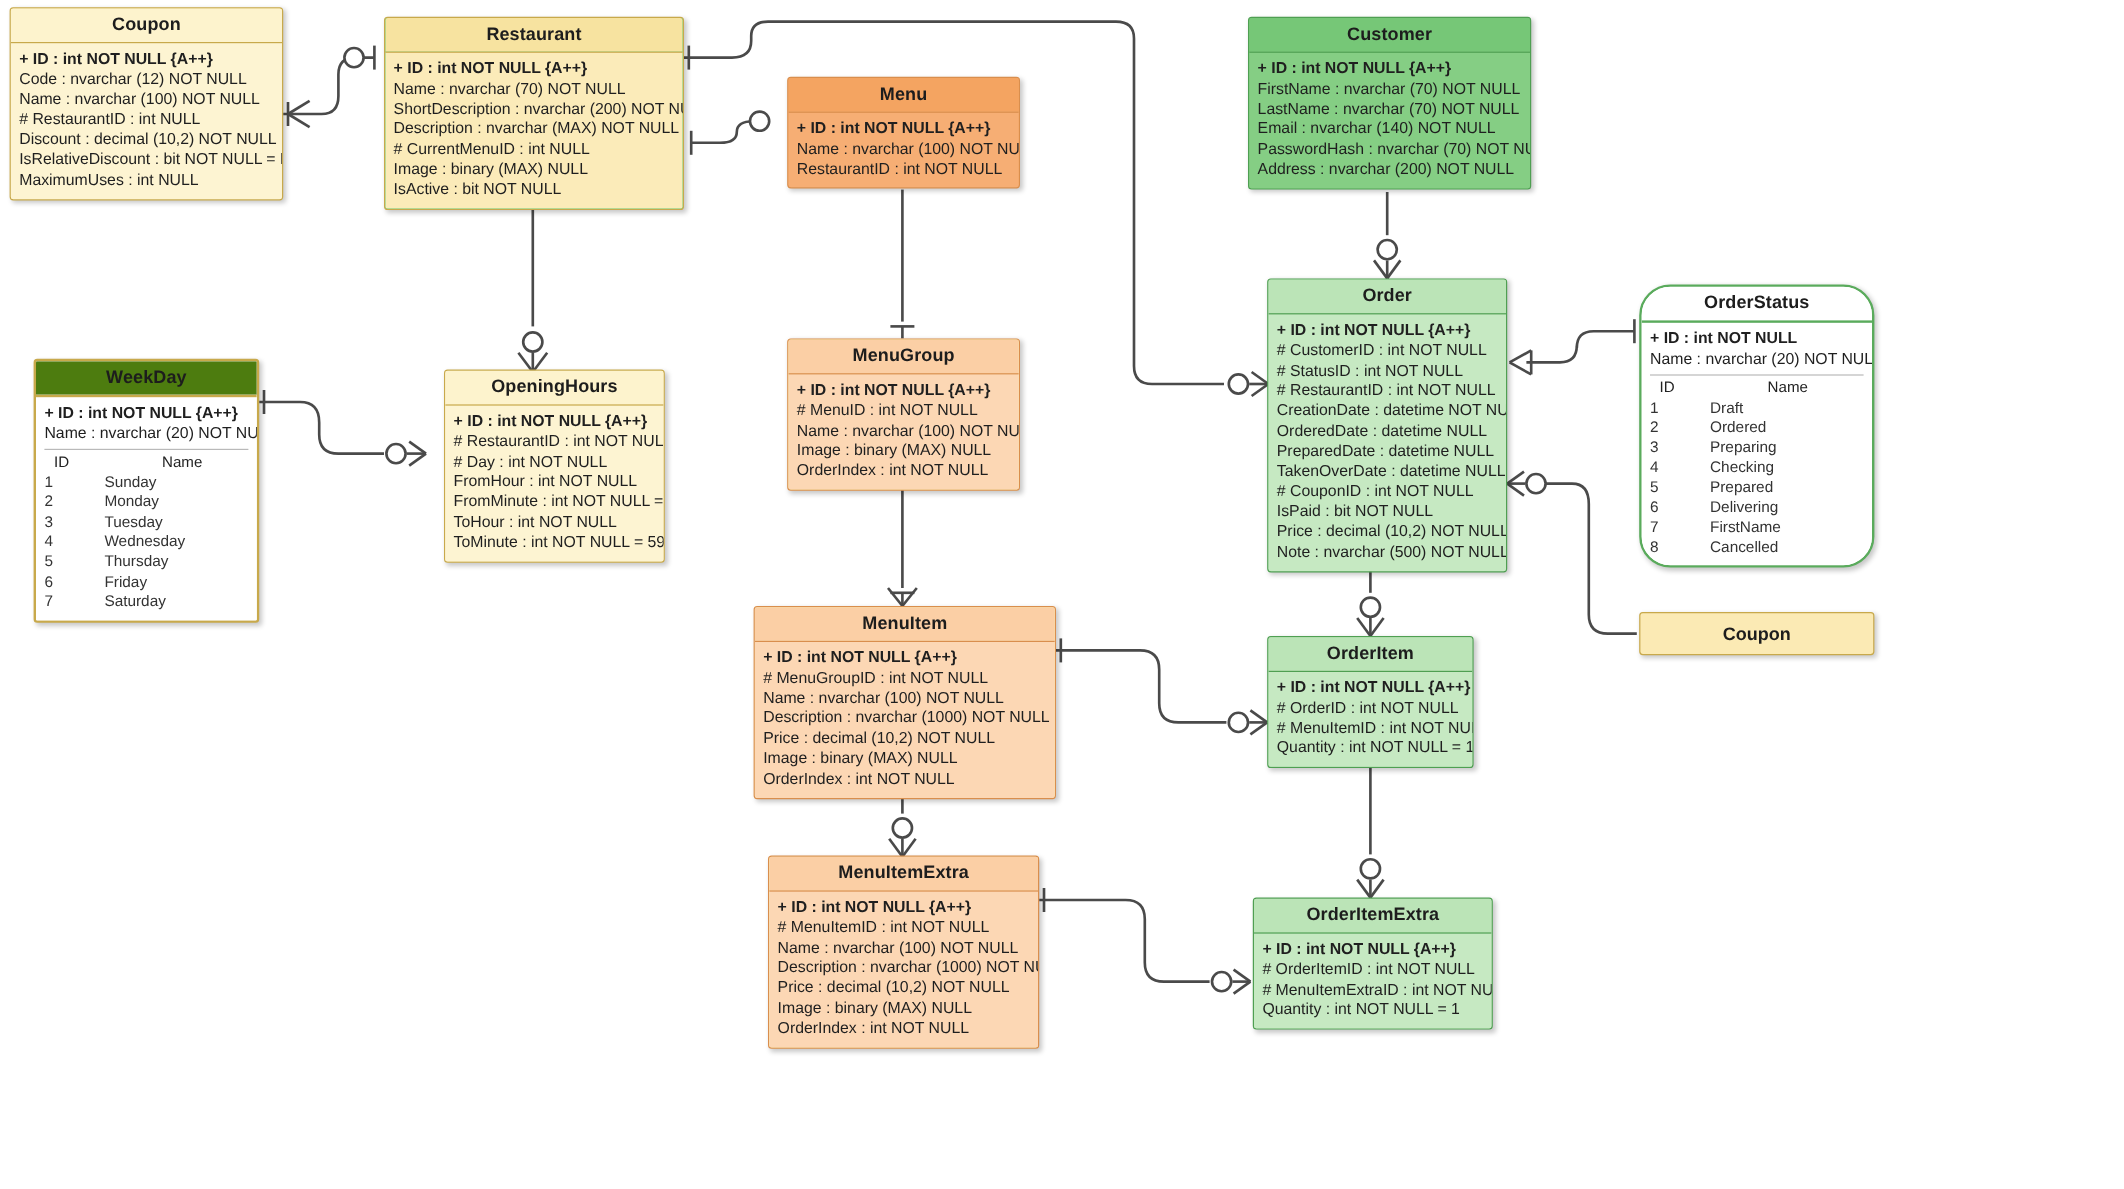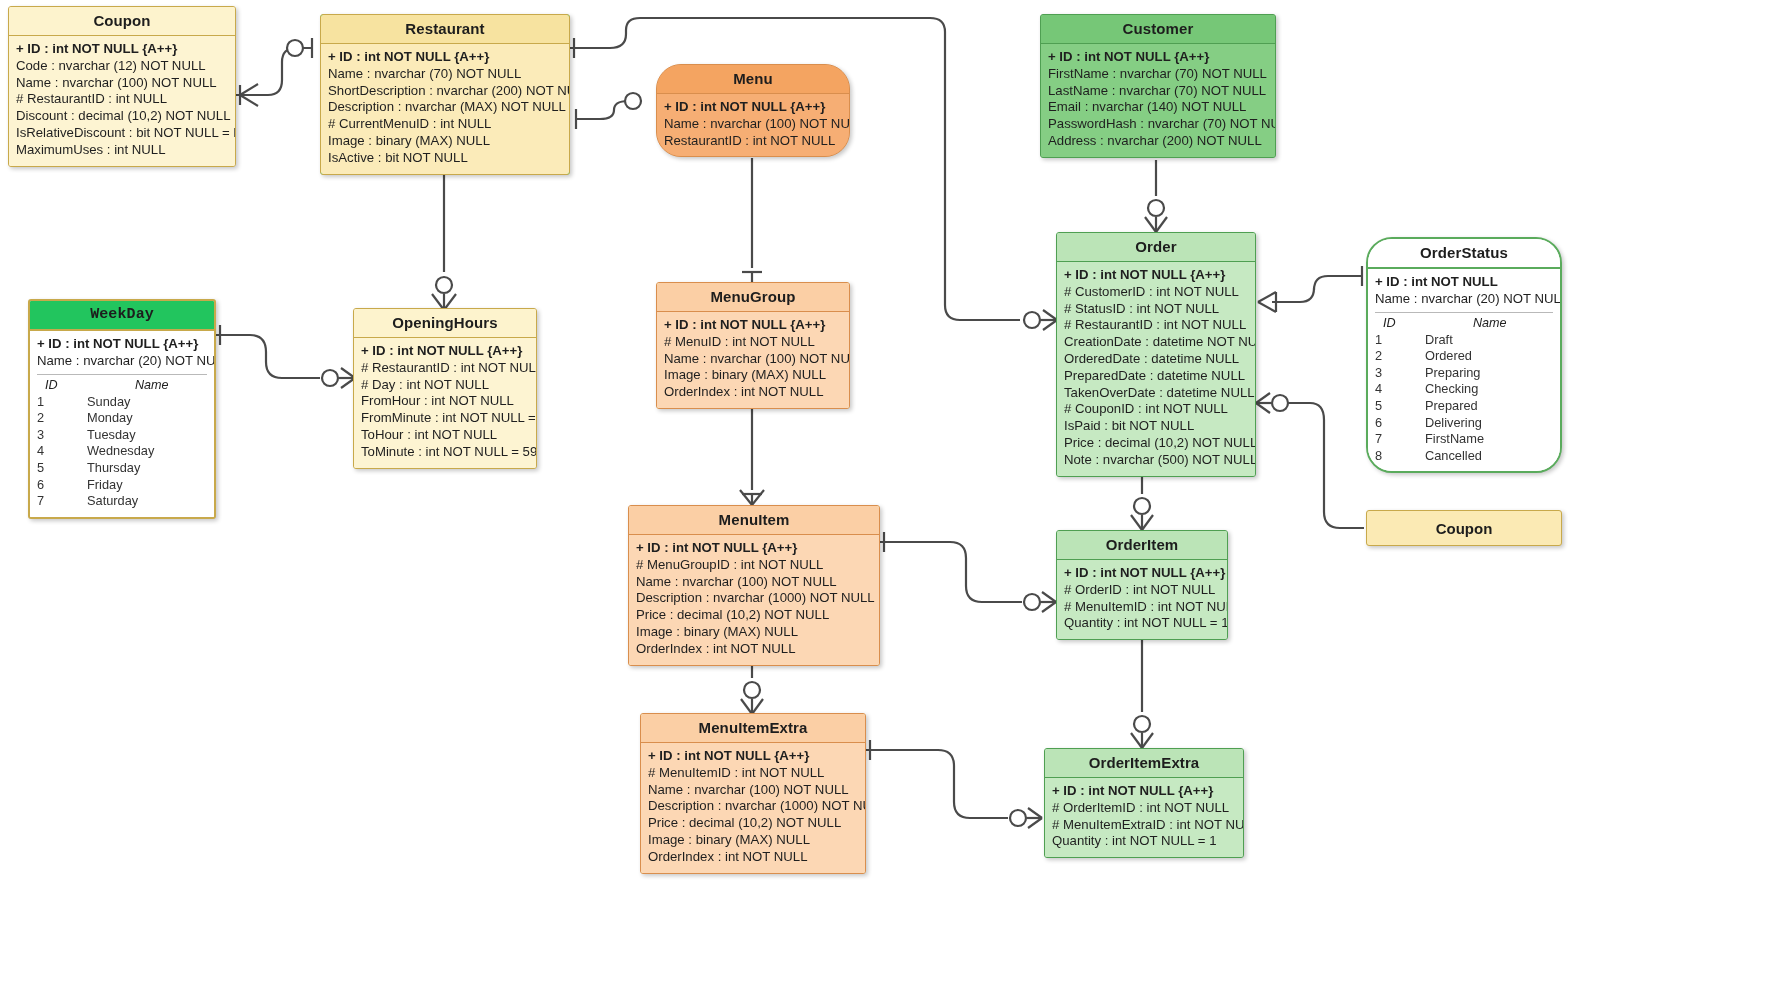--- a/index.html
+++ b/index.html
@@ -68,28 +68,28 @@
   .c-lgreen{background:#bfe6bb;border-color:#4f9f52;}
   .c-lgreen .ent-body{border-top-color:#4f9f52;background:#c6e9c2;}
   .c-lgreen .ent-title{background:#bbe4b7;}
   
   .c-wgreen{background:#ffffff;border:2.5px solid #5aab5c;}
   .c-wgreen .ent-body{border-top:2px solid #5aab5c;background:#ffffff;}
   .c-wgreen .ent-title{background:#ffffff;}
   
   .c-wyellow{background:#ffffff;border:2.5px solid #c8a94b;}
   .c-wyellow .ent-body{border-top:2px solid #c8a94b;background:#ffffff;}
-  .c-wyellow .ent-title{background:#22c55e;font-family:Liberation Mono, monospace;}
+  .c-wyellow .ent-title{background:#4d7c0f;}
 
   .lookup{
     border-top:1.5px solid #b9b9b9;
     margin-top:4px;
     padding-top:2px;
   }
-  .lk-head{display:flex;font-style:italic;font-size:12.6px;color:#222;padding:1px 0 2px 0;}
+  .lk-head{display:flex;font-size:12.6px;color:#222;padding:1px 0 2px 0;}
   .lk-row{display:flex;font-size:12.8px;color:#333;line-height:16.6px;}
   .lk-id{width:42px;flex:none;}
   .lk-name{flex:1;}
   .lk-head .lk-id{padding-left:8px;}
   .lk-head .lk-name{padding-left:48px;}
   .lk-row .lk-name{padding-left:8px;}
 
   .plainbox{
     position:absolute;box-sizing:border-box;
     border:1.5px solid #c8a94b;border-radius:3px;
@@ -218,21 +218,21 @@
       <div class="attr pk">+ ID : int NOT NULL  {A++}</div>
       <div class="attr">Name : nvarchar (70)  NOT NULL</div>
       <div class="attr">ShortDescription : nvarchar (200)  NOT NULL</div>
       <div class="attr">Description : nvarchar (MAX)  NOT NULL</div>
       <div class="attr fk"># CurrentMenuID : int NULL</div>
       <div class="attr">Image : binary (MAX)  NULL</div>
       <div class="attr">IsActive : bit NOT NULL</div>
     </div>
   </div>
 
-  <div class="entity c-orange" style="left:656px;top:64px;width:194px;border-radius:25px;">
+  <div class="entity c-orange" style="left:656px;top:64px;width:194px;">
     <div class="ent-title">Menu</div>
     <div class="ent-body">
       <div class="attr pk">+ ID : int NOT NULL  {A++}</div>
       <div class="attr">Name : nvarchar (100)  NOT NULL</div>
       <div class="attr">RestaurantID : int NOT NULL</div>
     </div>
   </div>
 
   <div class="entity c-green" style="left:1040px;top:14px;width:236px;">
     <div class="ent-title">Customer</div>
@@ -281,21 +281,21 @@
             <span class="lk-name">Friday</span>
           </div>
         <div class="lk-row">
             <span class="lk-id">7</span>
             <span class="lk-name">Saturday</span>
           </div>
       </div>
     </div>
   </div>
 
-  <div class="entity c-pyellow" style="left:353px;top:308px;width:184px;">
+  <div class="entity c-pyellow" style="left:370px;top:308px;width:184px;">
     <div class="ent-title">OpeningHours</div>
     <div class="ent-body">
       <div class="attr pk">+ ID : int NOT NULL  {A++}</div>
       <div class="attr fk"># RestaurantID : int NOT NULL</div>
       <div class="attr fk"># Day : int NOT NULL</div>
       <div class="attr">FromHour : int NOT NULL</div>
       <div class="attr">FromMinute : int NOT NULL = 0</div>
       <div class="attr">ToHour : int NOT NULL</div>
       <div class="attr">ToMinute : int NOT NULL = 59</div>
     </div>

